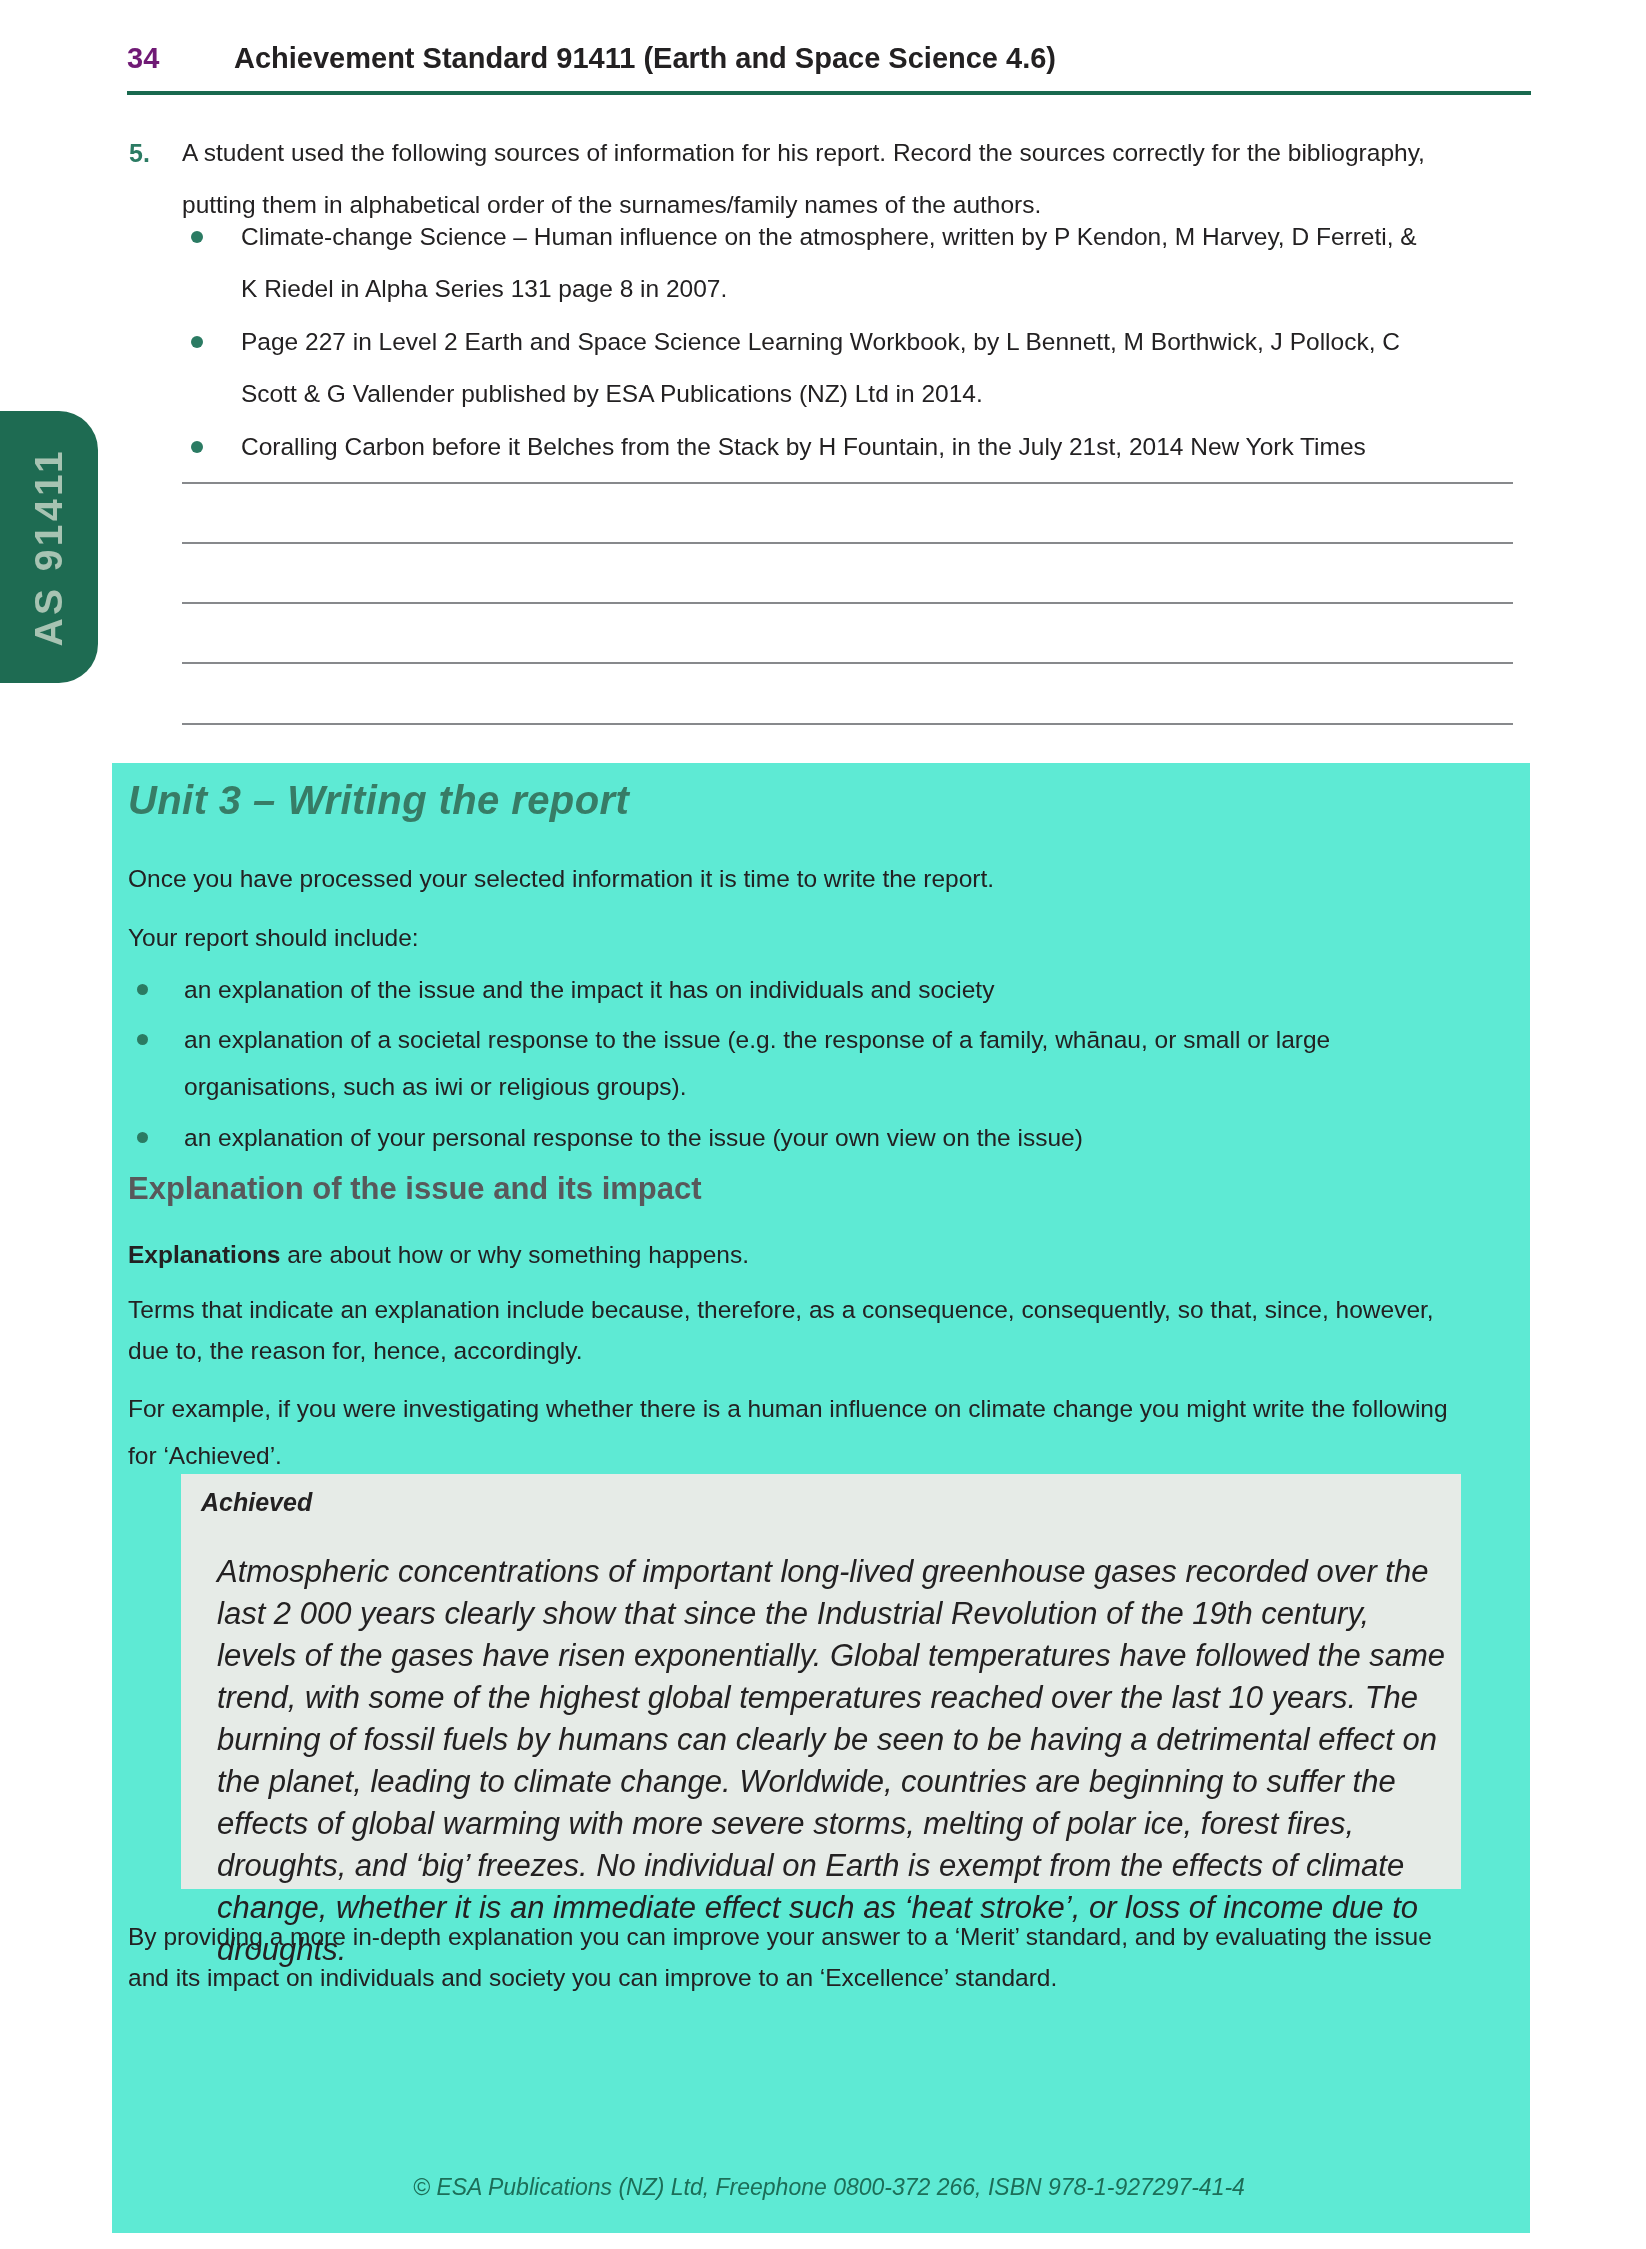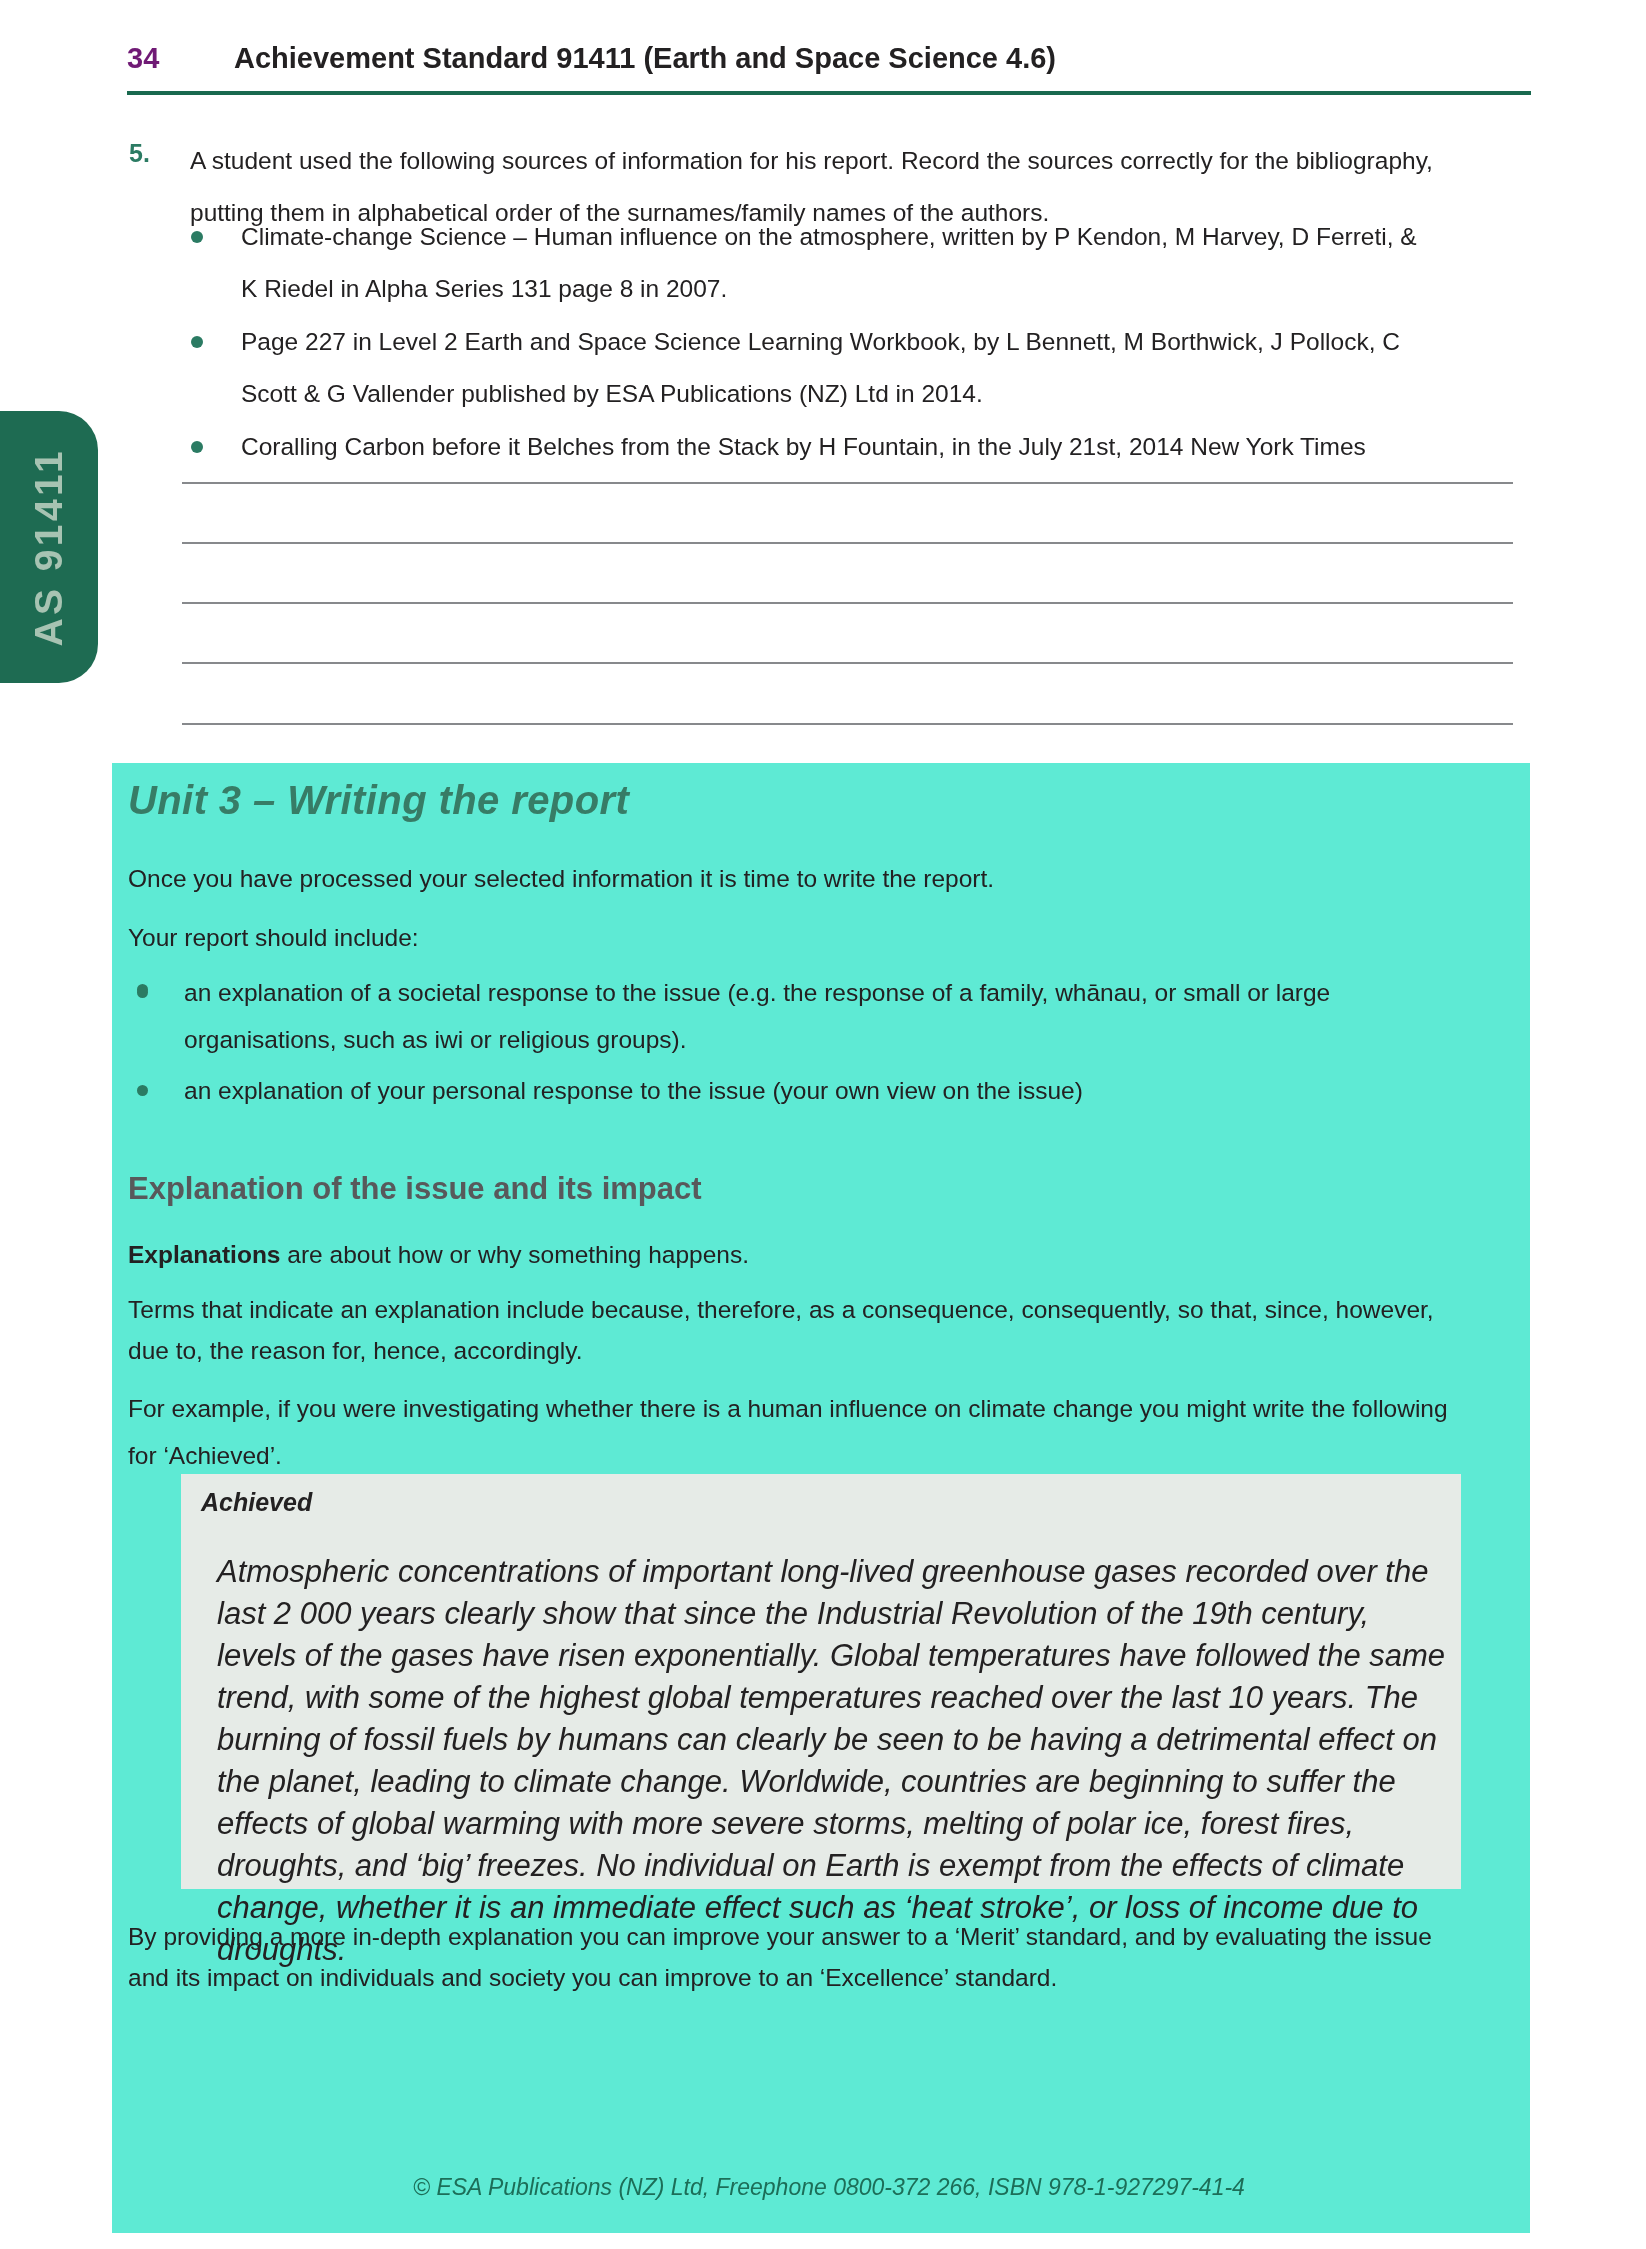--- a/index.html
+++ b/index.html
@@ -23,21 +23,21 @@
     transform:rotate(180deg);
     font-size:39px;font-weight:bold;
     color:#a7c3b2;letter-spacing:3.4px;white-space:nowrap;
   }
   
   .page-num{position:absolute;left:127px;top:42px;font-size:29px;font-weight:bold;color:#701a75;}
   .header-title{position:absolute;left:234px;top:42px;font-size:29px;font-weight:bold;color:#232122;margin:0;}
   .header-rule{position:absolute;left:127px;top:91px;width:1404px;height:4.2px;background:#19694f;}
   
   .q-num{position:absolute;left:129px;top:139px;font-size:25px;font-weight:bold;color:#2b7b63;}
-  .q-prompt{position:absolute;left:182px;top:127px;width:1260px;font-size:24.5px;line-height:52px;margin:8px;}
+  .q-prompt{position:absolute;left:182px;top:127px;width:1260px;font-size:24.5px;line-height:52px;margin:0;}
   .sources{position:absolute;left:182px;top:211px;width:1235px;margin:0;padding:0;list-style:none;}
   .sources li{position:relative;padding-left:59px;font-size:24.5px;line-height:52px;margin:0 0 0.8px 0;}
   .dot{position:absolute;left:8.5px;top:20px;width:12px;height:12px;border-radius:50%;background:#2b7b63;}
   .answer-line{position:absolute;left:182px;width:1331px;height:0;border-top:2.5px solid #87898c;}
   
   .unit{position:absolute;left:112px;top:763px;width:1418px;height:1470px;background:#5eead4;}
   .unit > *{position:absolute;left:16px;margin:0;}
   .unit-title{top:15px;font-size:40px;font-style:italic;font-weight:bold;color:#377c66;letter-spacing:0.4px;}
   .unit-intro{top:95px;width:1353px;font-size:24.5px;line-height:42px;}
   .unit-lead{top:154px;width:1353px;font-size:24.5px;line-height:42px;}
@@ -96,20 +96,21 @@
   <div class="answer-line" style="top:783px"></div>
 
   <section class="unit">
     <h2 class="unit-title">Unit 3 – Writing the report</h2>
     <p class="unit-intro">Once you have processed your selected information it is time to write the report.</p>
     <p class="unit-lead">Your report should include:</p>
 
     <ul class="include-list">
       <li>
         <span class="dot"></span>
+        <span>an explanation of the issue and the impact it has on individuals and society</span>
       </li>
       <li>
         <span class="dot"></span>
         <span>an explanation of a societal response to the issue (e.g. the response of a family, whānau, or small or large organisations, such as iwi or religious groups).</span>
       </li>
       <li>
         <span class="dot"></span>
         <span>an explanation of your personal response to the issue (your own view on the issue)</span>
       </li>
     </ul>

